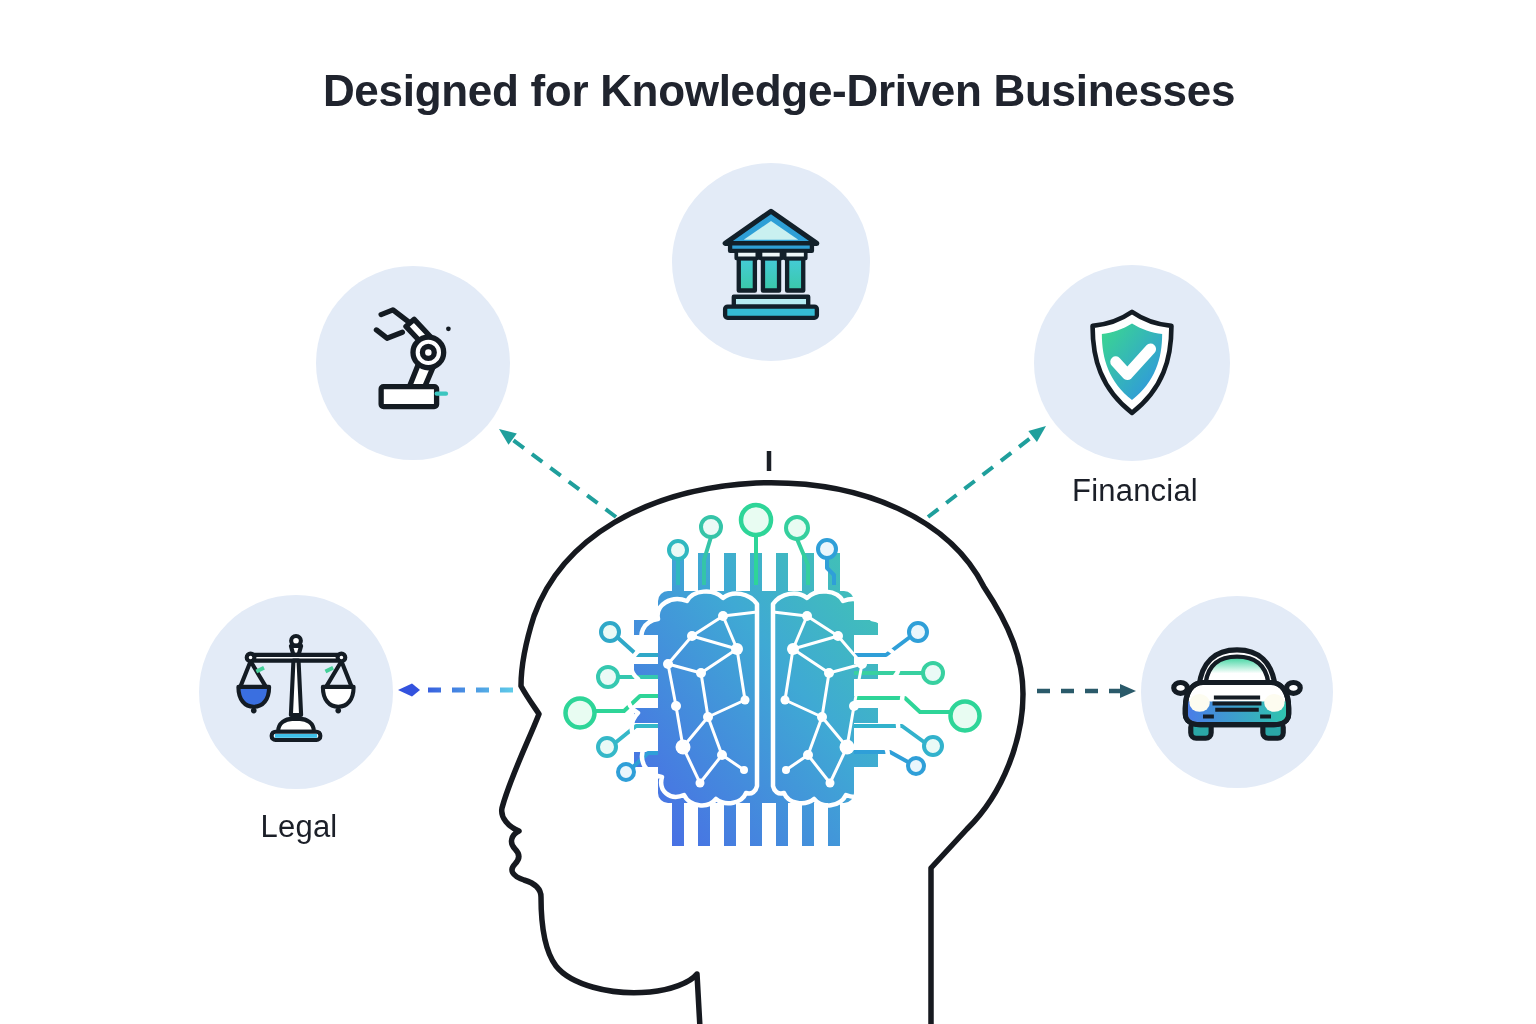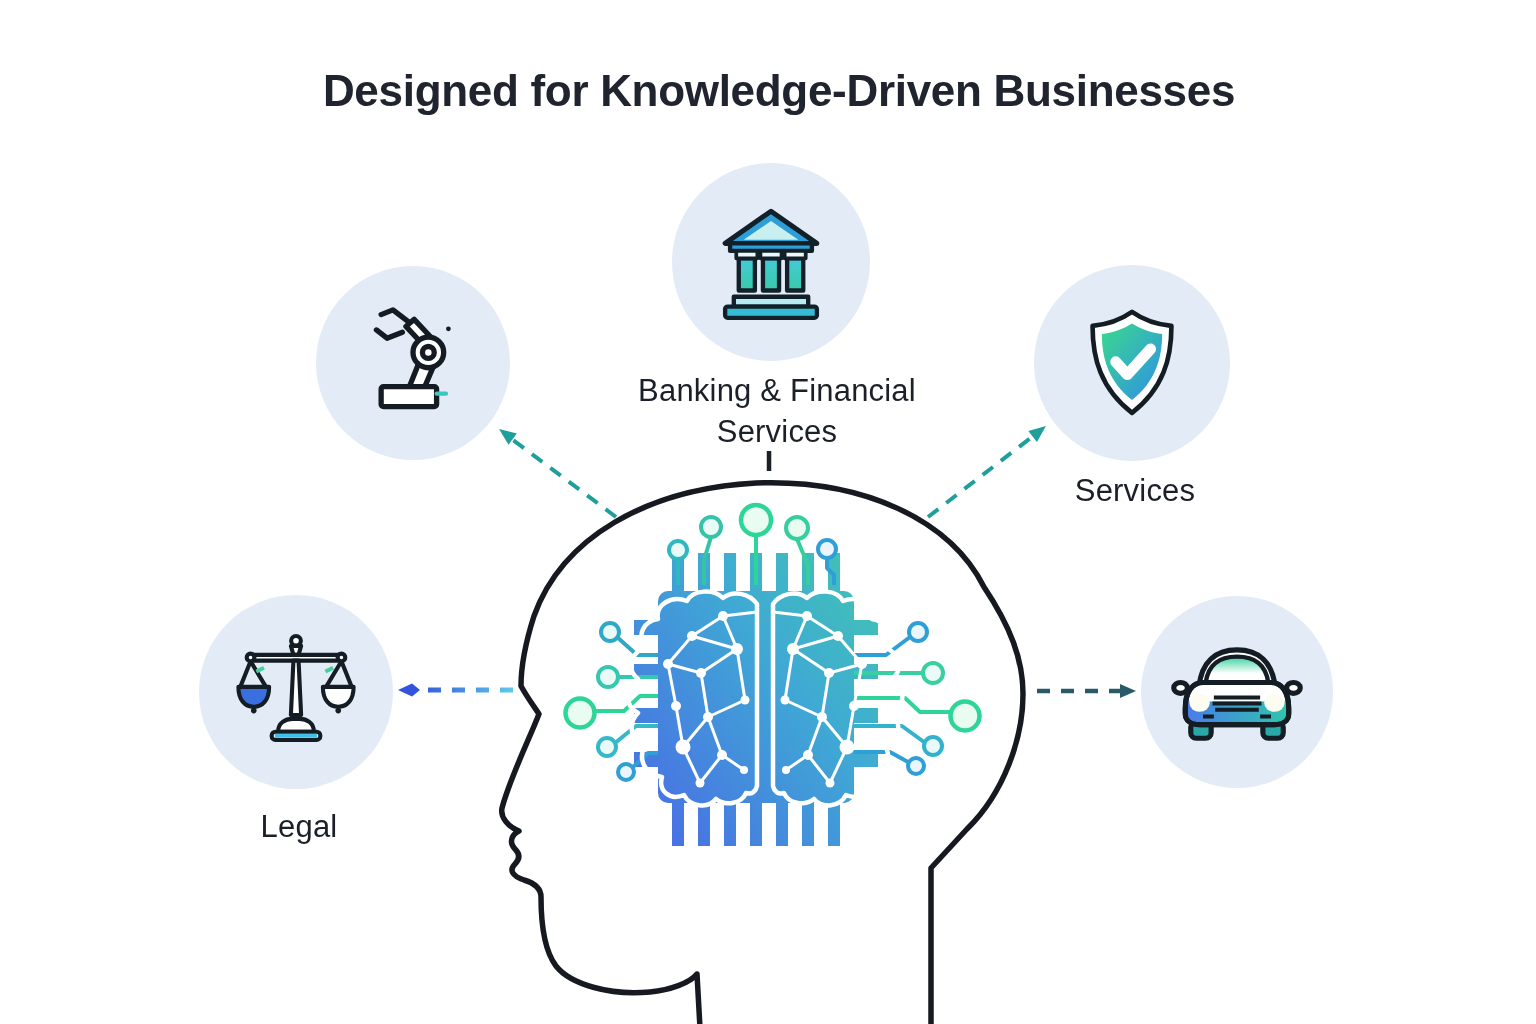--- a/index.html
+++ b/index.html
@@ -216,36 +216,35 @@
         <rect x="43.5" y="47" width="13" height="26" fill="url(#bank-col)" stroke-width="3.5"></rect>
         <rect x="63" y="47" width="13" height="26" fill="url(#bank-col)" stroke-width="3.5"></rect>
         <rect x="22" y="41" width="17" height="6" fill="#eef8fa" stroke-width="3"></rect>
         <rect x="41.5" y="41" width="17" height="6" fill="#eef8fa" stroke-width="3"></rect>
         <rect x="61" y="41" width="17" height="6" fill="#eef8fa" stroke-width="3"></rect>
         <rect x="20" y="78" width="60" height="8" fill="#b5ecf2" stroke-width="3.5"></rect>
         <rect x="13" y="86" width="74" height="9" rx="2" fill="#35bcd4" stroke-width="3.5"></rect>
       </g>
     </svg>
   </div>
-  <div class="label wrap" style="left:777px;top:412px;">Banking &amp; Financial Services</div>
 
   <div class="bubble" style="left:1034px;top:265px;width:196px;height:196px;">
     <svg width="116" height="116" viewBox="0 0 100 100">
       <defs>
         <linearGradient id="shield-grad" x1="0" y1="0" x2="1" y2="1">
           <stop offset="0" stop-color="#3bd98d"></stop>
             <stop offset="1" stop-color="#2e8fe8"></stop>
         </linearGradient>
       </defs>
       <path d="M50,6 C60,13 72,17 84,18 C84,46 77,72 50,93 C23,72 16,46 16,18 C28,17 40,13 50,6 Z" fill="#ffffff" stroke="#141c24" stroke-width="4" stroke-linejoin="round"></path>
       <path d="M50,16 C58,21 67,24 76,25 C76,46 70,66 50,82 C30,66 24,46 24,25 C33,24 42,21 50,16 Z" fill="url(#shield-grad)"></path>
       <path d="M36,49 L46,60 L66,38" stroke="#ffffff" stroke-width="9.5" fill="none" stroke-linecap="round" stroke-linejoin="round"></path>
     </svg>
   </div>
-  <div class="label" style="left:1135px;top:491px;">Services</div>
+  <div class="label" style="left:1135px;top:491px;">Financial</div>
 
   <div class="bubble" style="left:199px;top:595px;width:194px;height:194px;">
     <svg width="128" height="128" viewBox="0 0 100 100">
       <g stroke="#141c24" fill="#ffffff" stroke-width="3.2" stroke-linejoin="round">
         <circle cx="50" cy="10" r="3.8"></circle>
         <path d="M46,14 L54,14 L52,21 L48,21 Z"></path>
         <rect x="12" y="21" width="76" height="4.5" rx="2.2"></rect>
         <circle cx="14.5" cy="23" r="3"></circle>
           <circle cx="85.5" cy="23" r="3"></circle>
         <path d="M48,25.5 L46,68 L54,68 L52,25.5 Z"></path>

